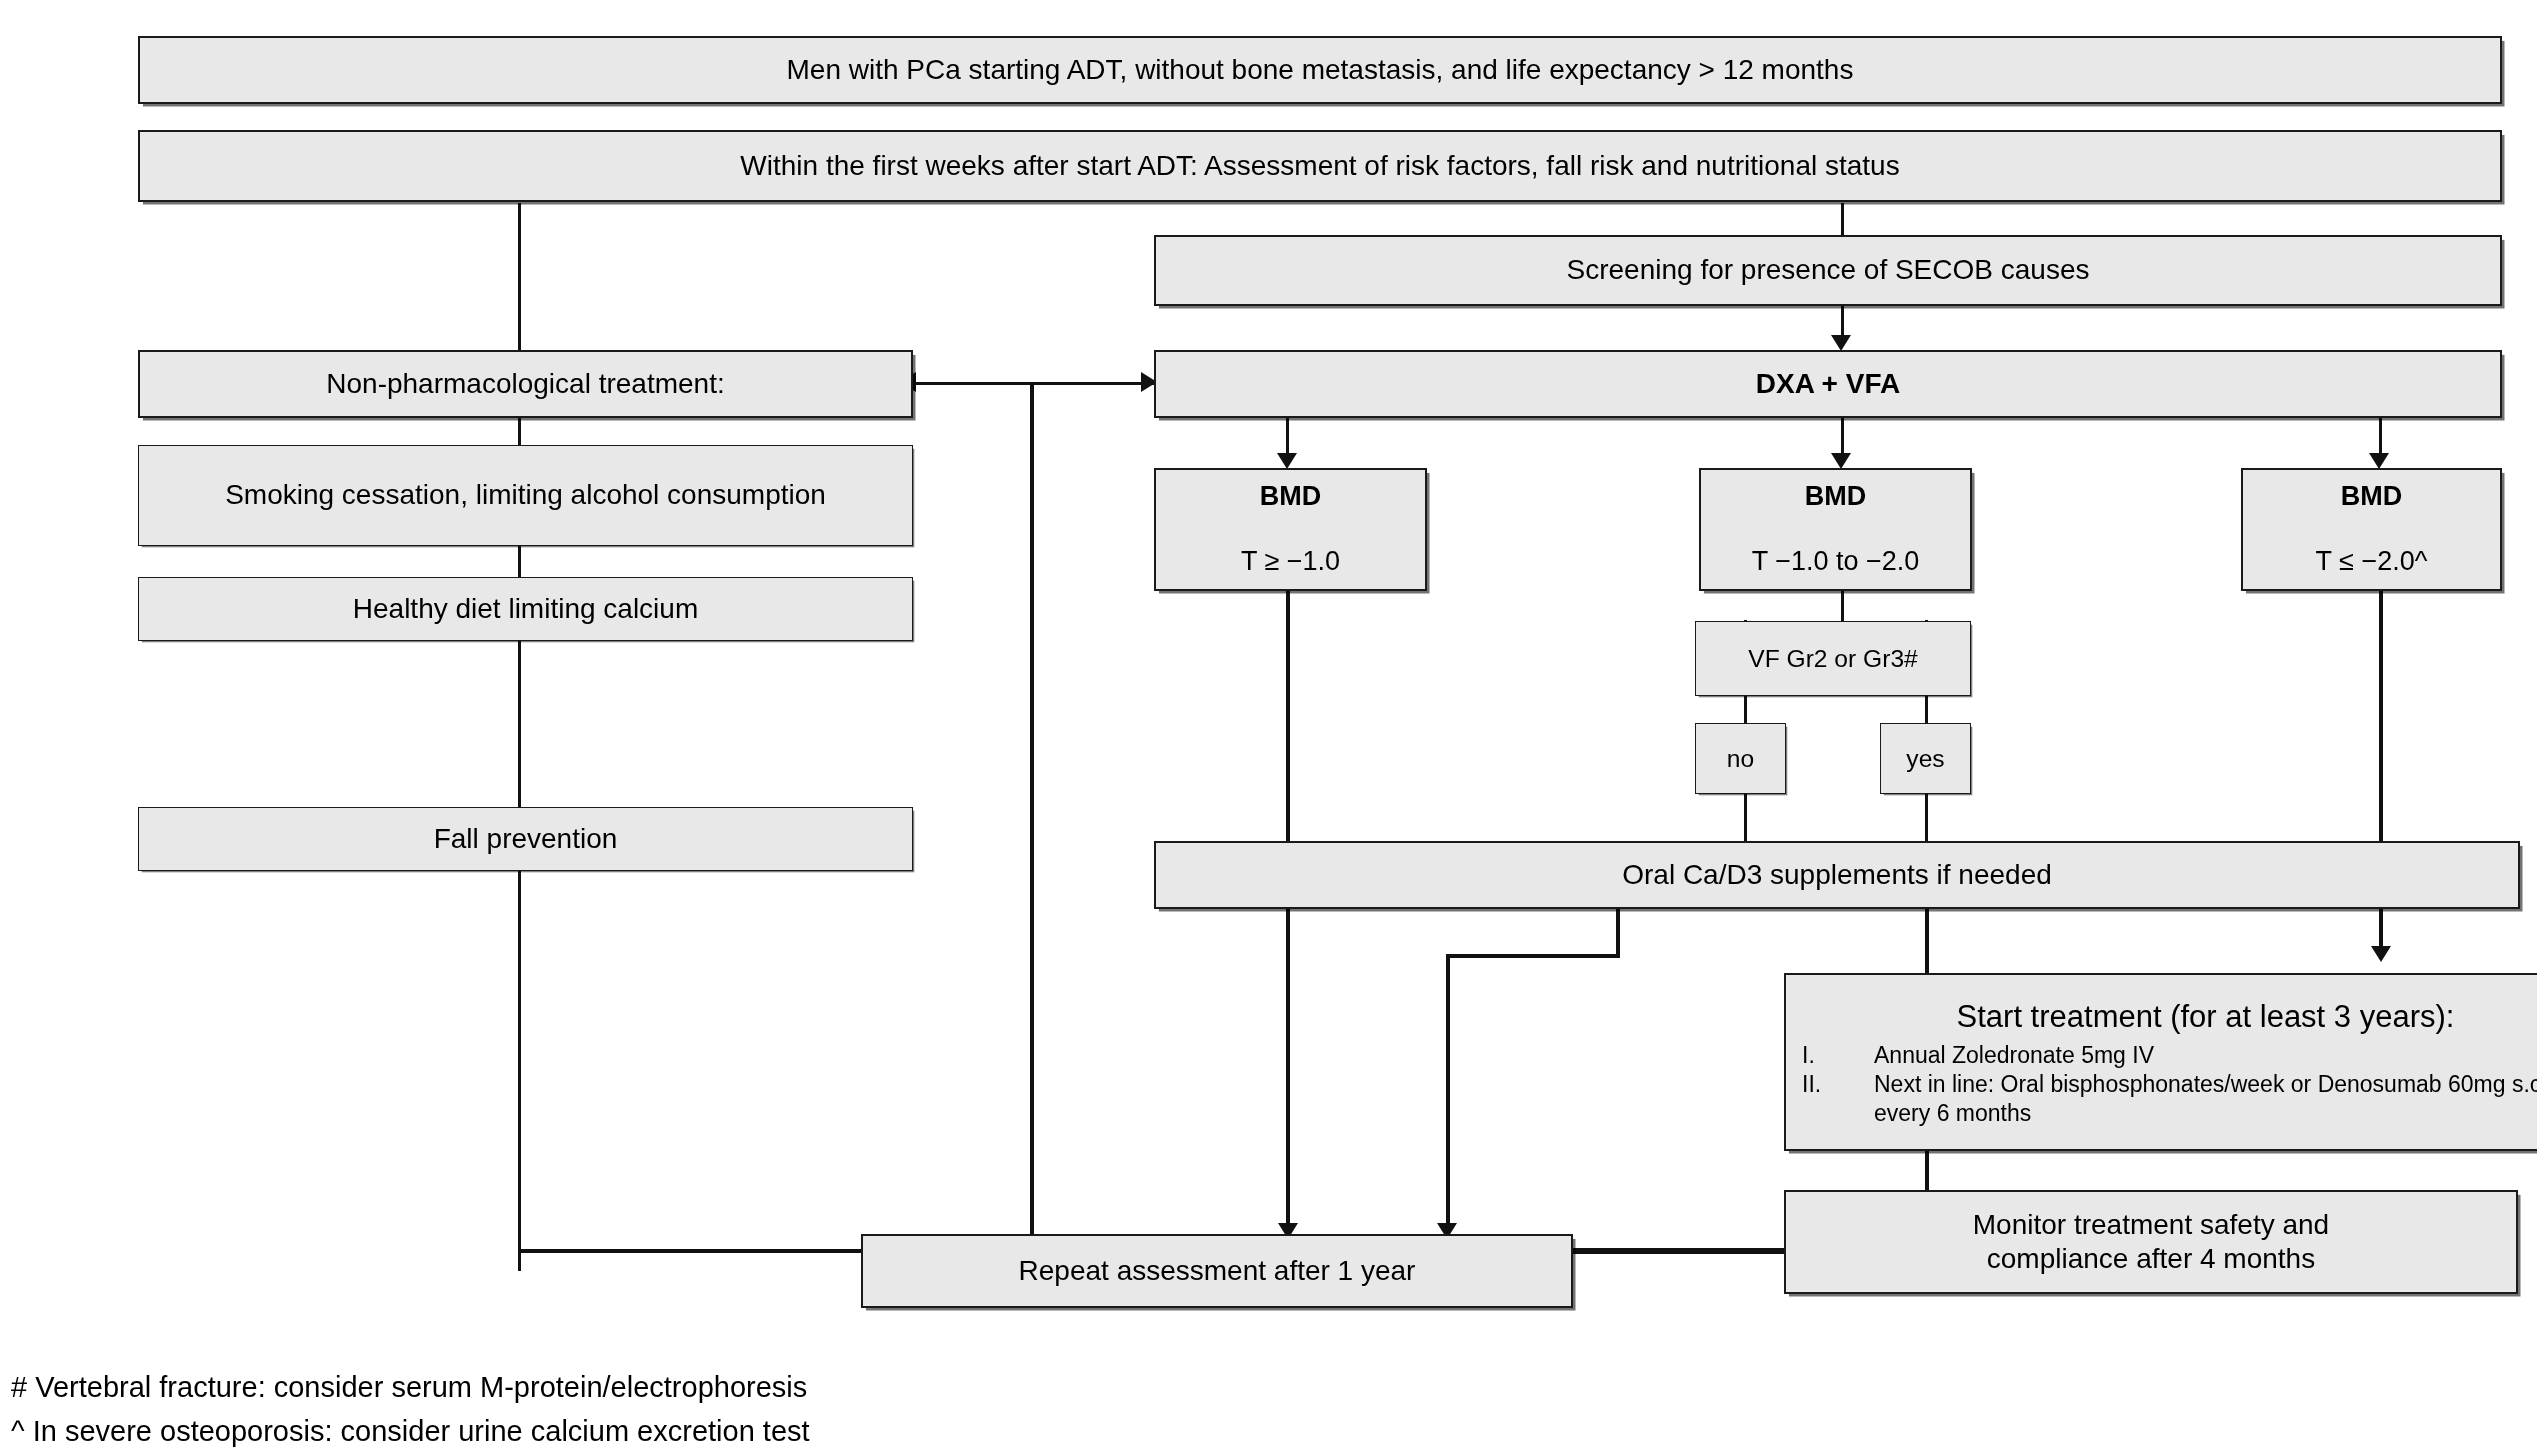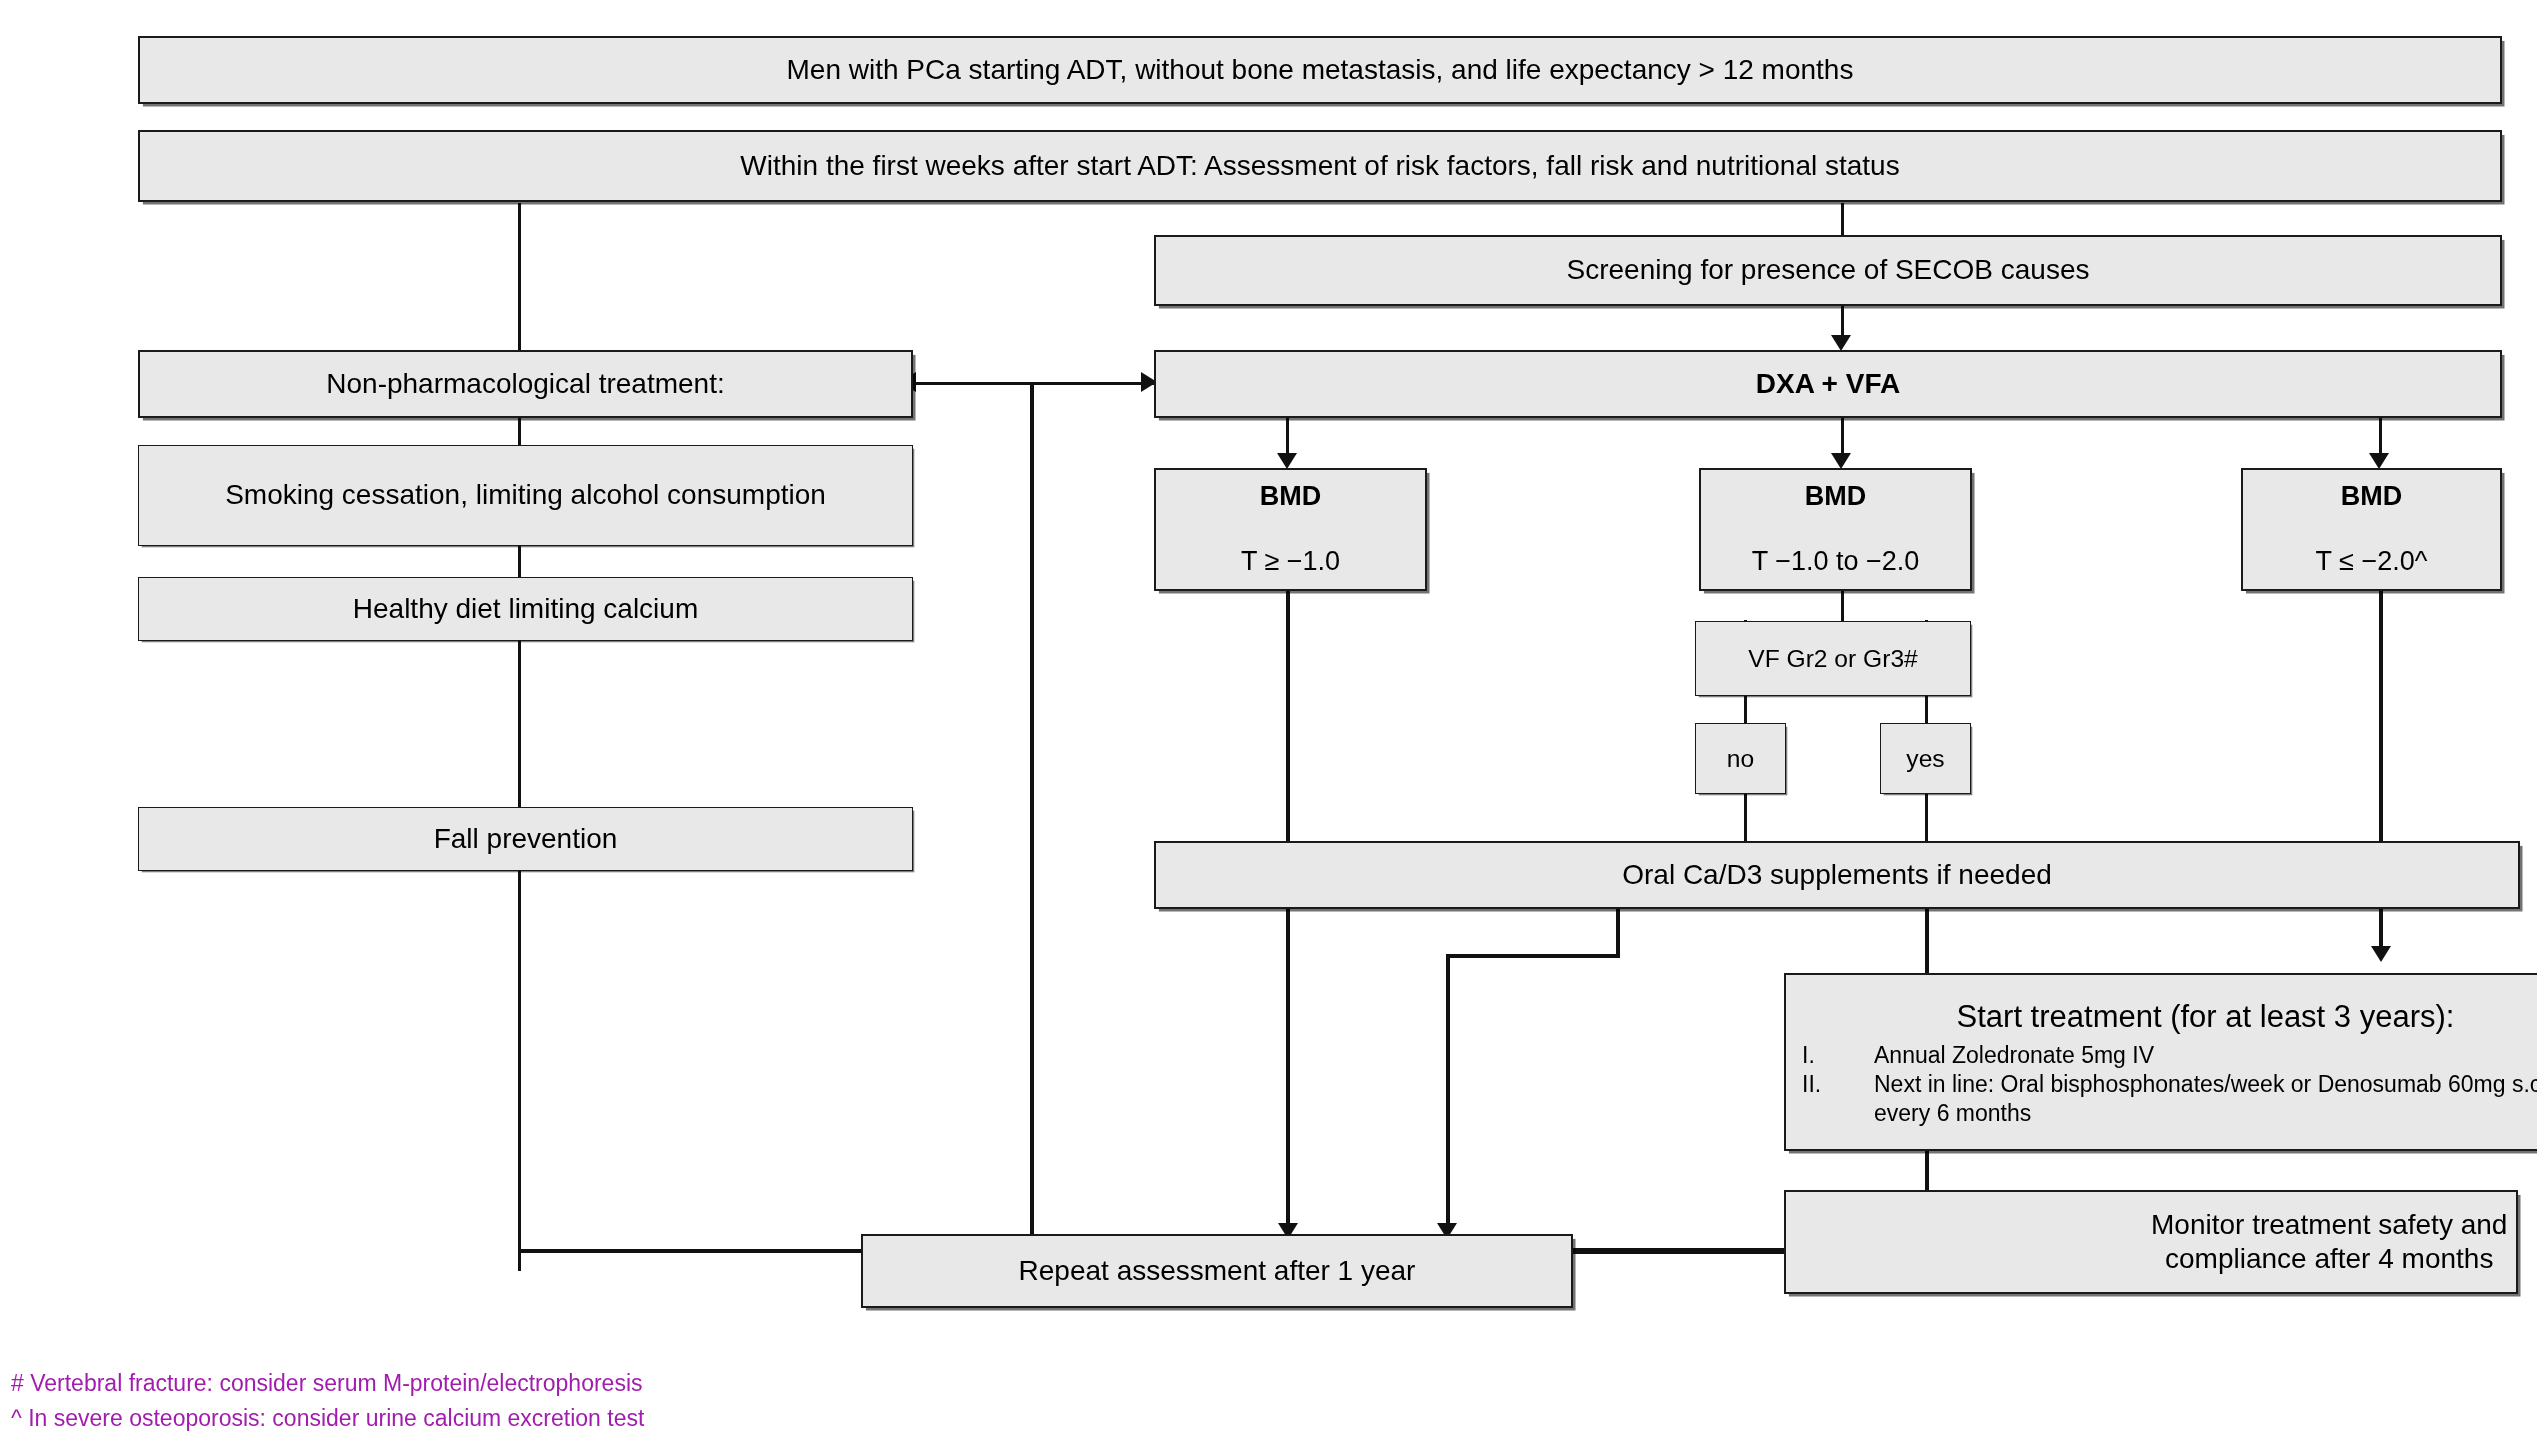--- a/index.html
+++ b/index.html
@@ -54,21 +54,21 @@
   .bmd-inner{display:flex;flex-direction:column;justify-content:space-between;height:100%;width:100%;padding:7.4px 0 8.6px 0;box-sizing:border-box;}
   .bmd-title{font-weight:bold;font-size:27px;}
   .bmd-val{font-size:27px;}
 
   .treat-body{display:block;width:100%;text-align:left;padding:6.1px 11px 3.7px 16px;box-sizing:border-box;}
   .treat-head{font-size:31px;text-align:center;display:block;margin-bottom:4.9px;}
   .treat-row{display:flex;font-size:23px;line-height:1.26;}
   .treat-num{width:72px;flex:0 0 72px;}
   .treat-txt{flex:1 1 auto;}
 
-  .footnotes{position:absolute;left:11px;font-size:23px;color:#a21caf;line-height:1.5;}
+  .footnotes{position:absolute;left:11px;font-size:29px;color:#000000;line-height:1.5;}
   .footnotes div{white-space:nowrap;}
 </style>
 </head>
 <body>
 
 <div id="stage">
 
   <div class="vline" style="left:518px;top:203px;height:147px;"></div>
 
   <div class="vline" style="left:1841px;top:203px;height:32px;"></div>
@@ -200,21 +200,21 @@
         <span class="treat-num">I.</span>
         <span class="treat-txt">Annual Zoledronate 5mg IV</span>
       </span>
       <span class="treat-row">
         <span class="treat-num">II.</span>
         <span class="treat-txt">Next in line: Oral bisphosphonates/week or Denosumab 60mg s.c. every 6 months</span>
       </span>
     </span>
   </div>
 
-  <div class="box" style="left:1784px;top:1190px;width:734px;height:104px;justify-content:flex-end;">
+  <div class="box" style="left:1784px;top:1190px;width:734px;height:104px;">
     <span>
       <span class="two-line">Monitor treatment safety and</span>
       <span class="two-line">compliance after 4 months</span>
     </span>
   </div>
 
   <div class="box" style="left:861px;top:1234px;width:712px;height:74px;">
     <span>Repeat assessment after 1 year</span>
   </div>
 

